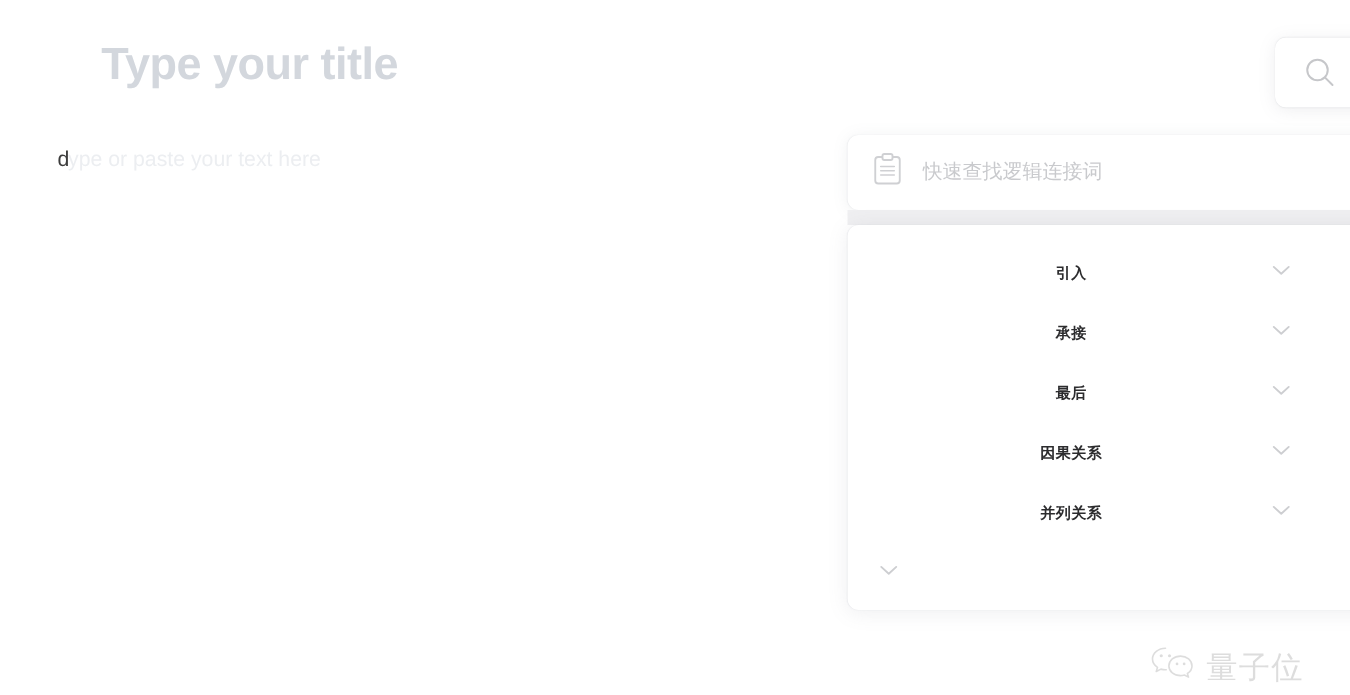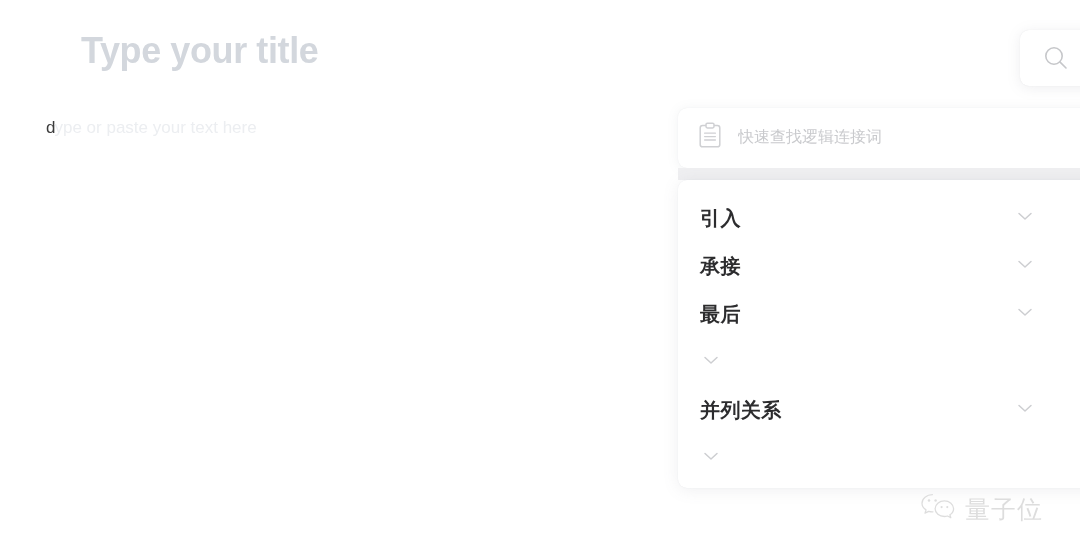--- a/index.html
+++ b/index.html
@@ -138,37 +138,38 @@
 
   .connector-row {
     height: 48px;
     display: flex;
     align-items: center;
     padding: 0 0 0 22px;
     box-sizing: border-box;
     cursor: pointer;
   }
   .connector-row-label {
-    font-size: 20px;
+    font-size: 12px;
     font-weight: bold;
     color: #2c2c2e;
     letter-spacing: 0.4px;
     flex: 1 1 auto;
+    text-align: center;
   }
   .connector-row-chevron {
     flex: 0 0 auto;
     margin-right: 62px;
     display: block;
   }
 
   
   #watermark {
     position: absolute;
     left: 920px;
-    top: 492px;
+    top: 516px;
     display: flex;
     align-items: center;
     opacity: 0.95;
     pointer-events: none;
   }
   #watermark-text {
     font-size: 25px;
     color: #dcdcdc;
     margin-left: 7px;
     letter-spacing: 1px;
@@ -236,20 +237,21 @@
   <div class="connector-row">
     <span class="connector-row-label">最后</span>
     <span class="connector-row-chevron">
       <svg width="22" height="22" viewBox="0 0 22 22" fill="none" stroke="#cdced1" stroke-width="1.5" stroke-linecap="round" stroke-linejoin="round">
         <polyline points="5,8.5 11,14 17,8.5"></polyline>
       </svg>
     </span>
   </div>
 
   <div class="connector-row">
+    <span class="connector-row-label">因果关系</span>
     <span class="connector-row-chevron">
       <svg width="22" height="22" viewBox="0 0 22 22" fill="none" stroke="#cdced1" stroke-width="1.5" stroke-linecap="round" stroke-linejoin="round">
         <polyline points="5,8.5 11,14 17,8.5"></polyline>
       </svg>
     </span>
   </div>
 
   <div class="connector-row">
     <span class="connector-row-label">并列关系</span>
     <span class="connector-row-chevron">

